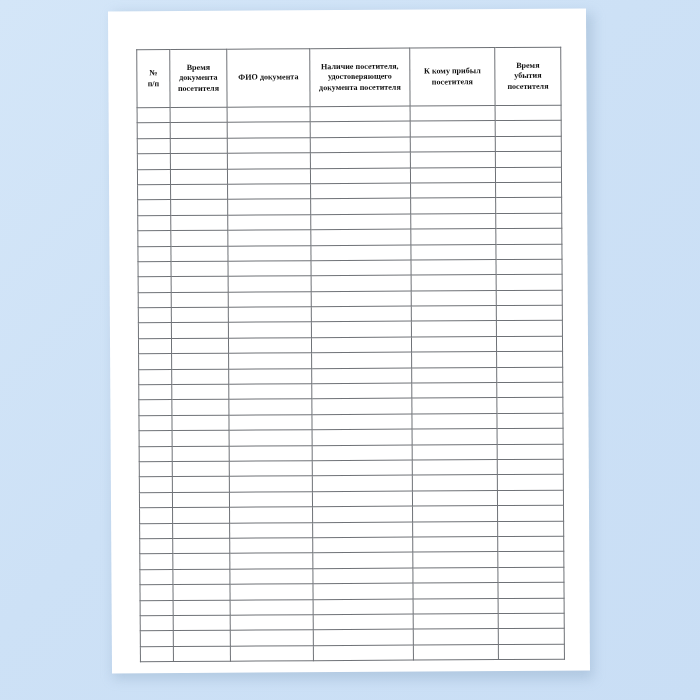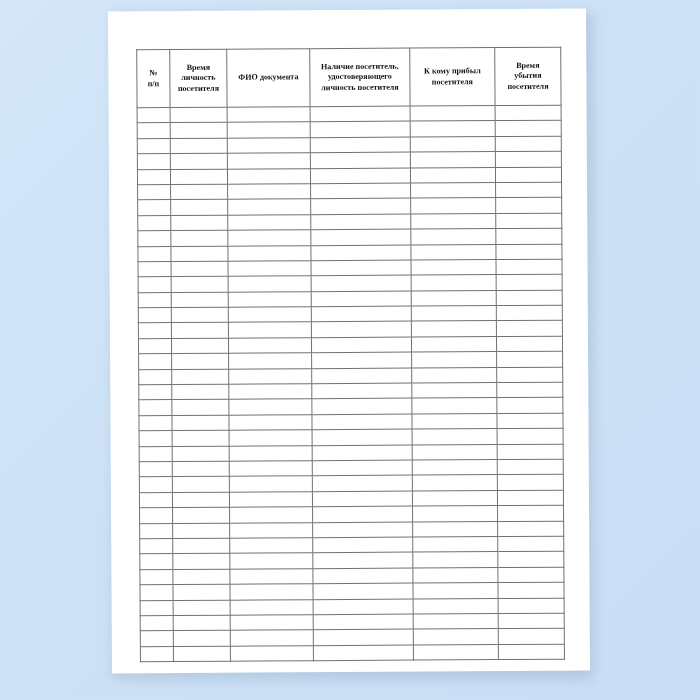--- a/index.html
+++ b/index.html
@@ -98,30 +98,30 @@
           <col class="col-leave">
         </colgroup>
         <thead>
           <tr>
             <th>
               <span class="hdr-line">№</span>
               <span class="hdr-line">п/п</span>
             </th>
             <th>
               <span class="hdr-line">Время</span>
-              <span class="hdr-line">личность</span>
+              <span class="hdr-line">документа</span>
               <span class="hdr-line">посетителя</span>
             </th>
             <th>
               <span class="hdr-line">ФИО документа</span>
             </th>
             <th>
-              <span class="hdr-line">Наличие посетитель,</span>
+              <span class="hdr-line">Наличие посетителя,</span>
               <span class="hdr-line">удостоверяющего</span>
-              <span class="hdr-line">личность посетителя</span>
+              <span class="hdr-line">документа посетителя</span>
             </th>
             <th>
               <span class="hdr-line">К кому прибыл</span>
               <span class="hdr-line">посетителя</span>
             </th>
             <th>
               <span class="hdr-line">Время</span>
               <span class="hdr-line">убытия</span>
               <span class="hdr-line">посетителя</span>
             </th>

